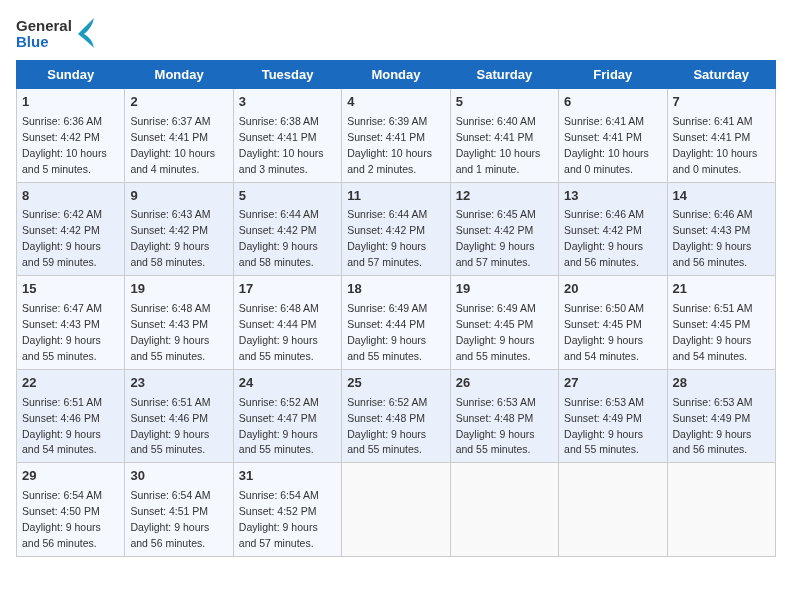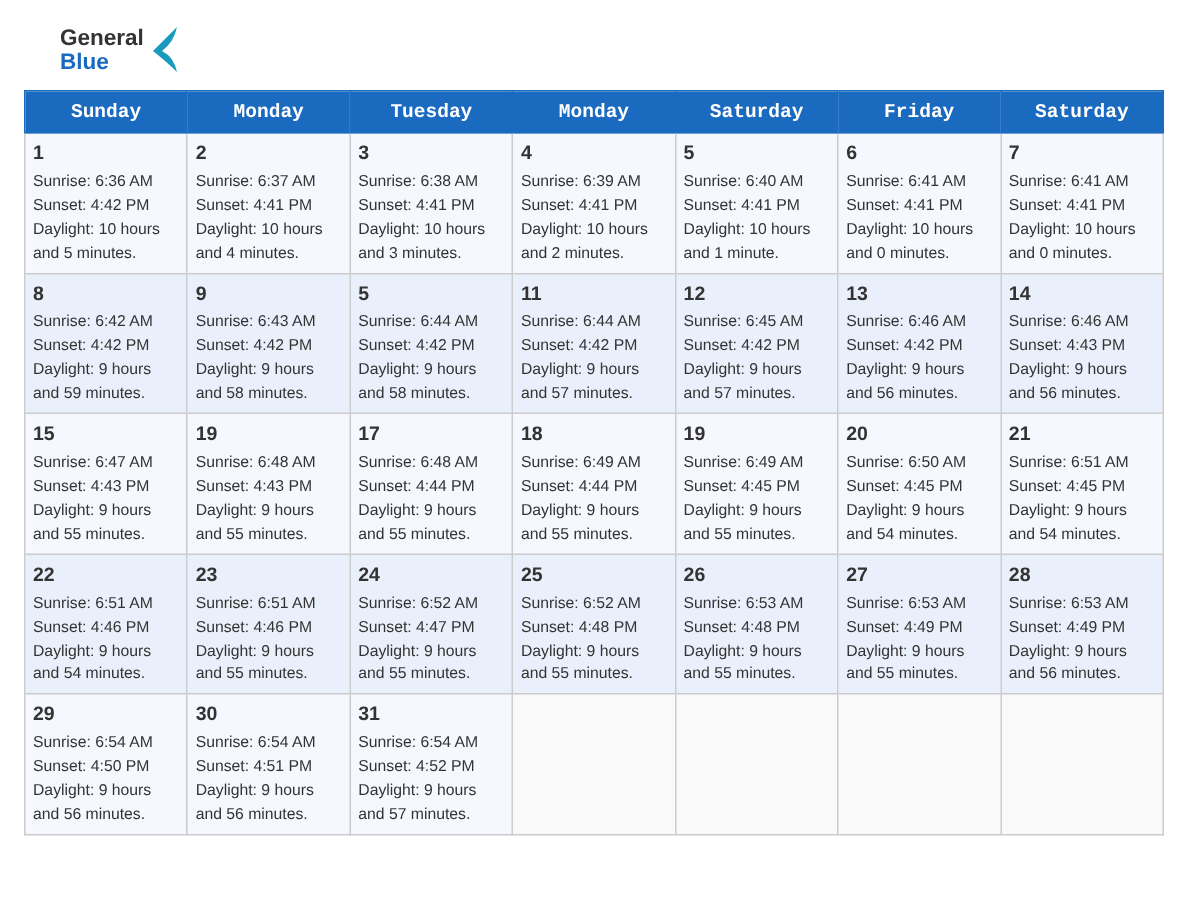--- a/index.html
+++ b/index.html
@@ -8,21 +8,20 @@
       background: #fff;
       width: 792px;
       min-height: 612px;
       padding: 16px;
     }
     .header-area {
       display: flex;
       justify-content: space-between;
       align-items: flex-end;
       margin-bottom: 4px;
-      margin-left: 24px;
     }
     .logo {
       display: flex;
       flex-direction: column;
       align-items: flex-start;
     }
     .month-title {
       font-size: 32px;
       font-weight: bold;
       color: #333;
@@ -40,21 +39,20 @@
       font-size: 11px;
     }
     thead th {
       background: #1a6abf;
       color: #fff;
       text-align: center;
       padding: 6px 4px;
       font-size: 13px;
       font-weight: bold;
       border: 1px solid #1a6abf;
-      font-family: Liberation Mono, monospace;
     }
     tbody td {
       border: 1px solid #ccc;
       vertical-align: top;
       padding: 4px 5px;
       width: calc(100% / 7);
       min-height: 70px;
       color: #333;
       line-height: 1.45;
     }

